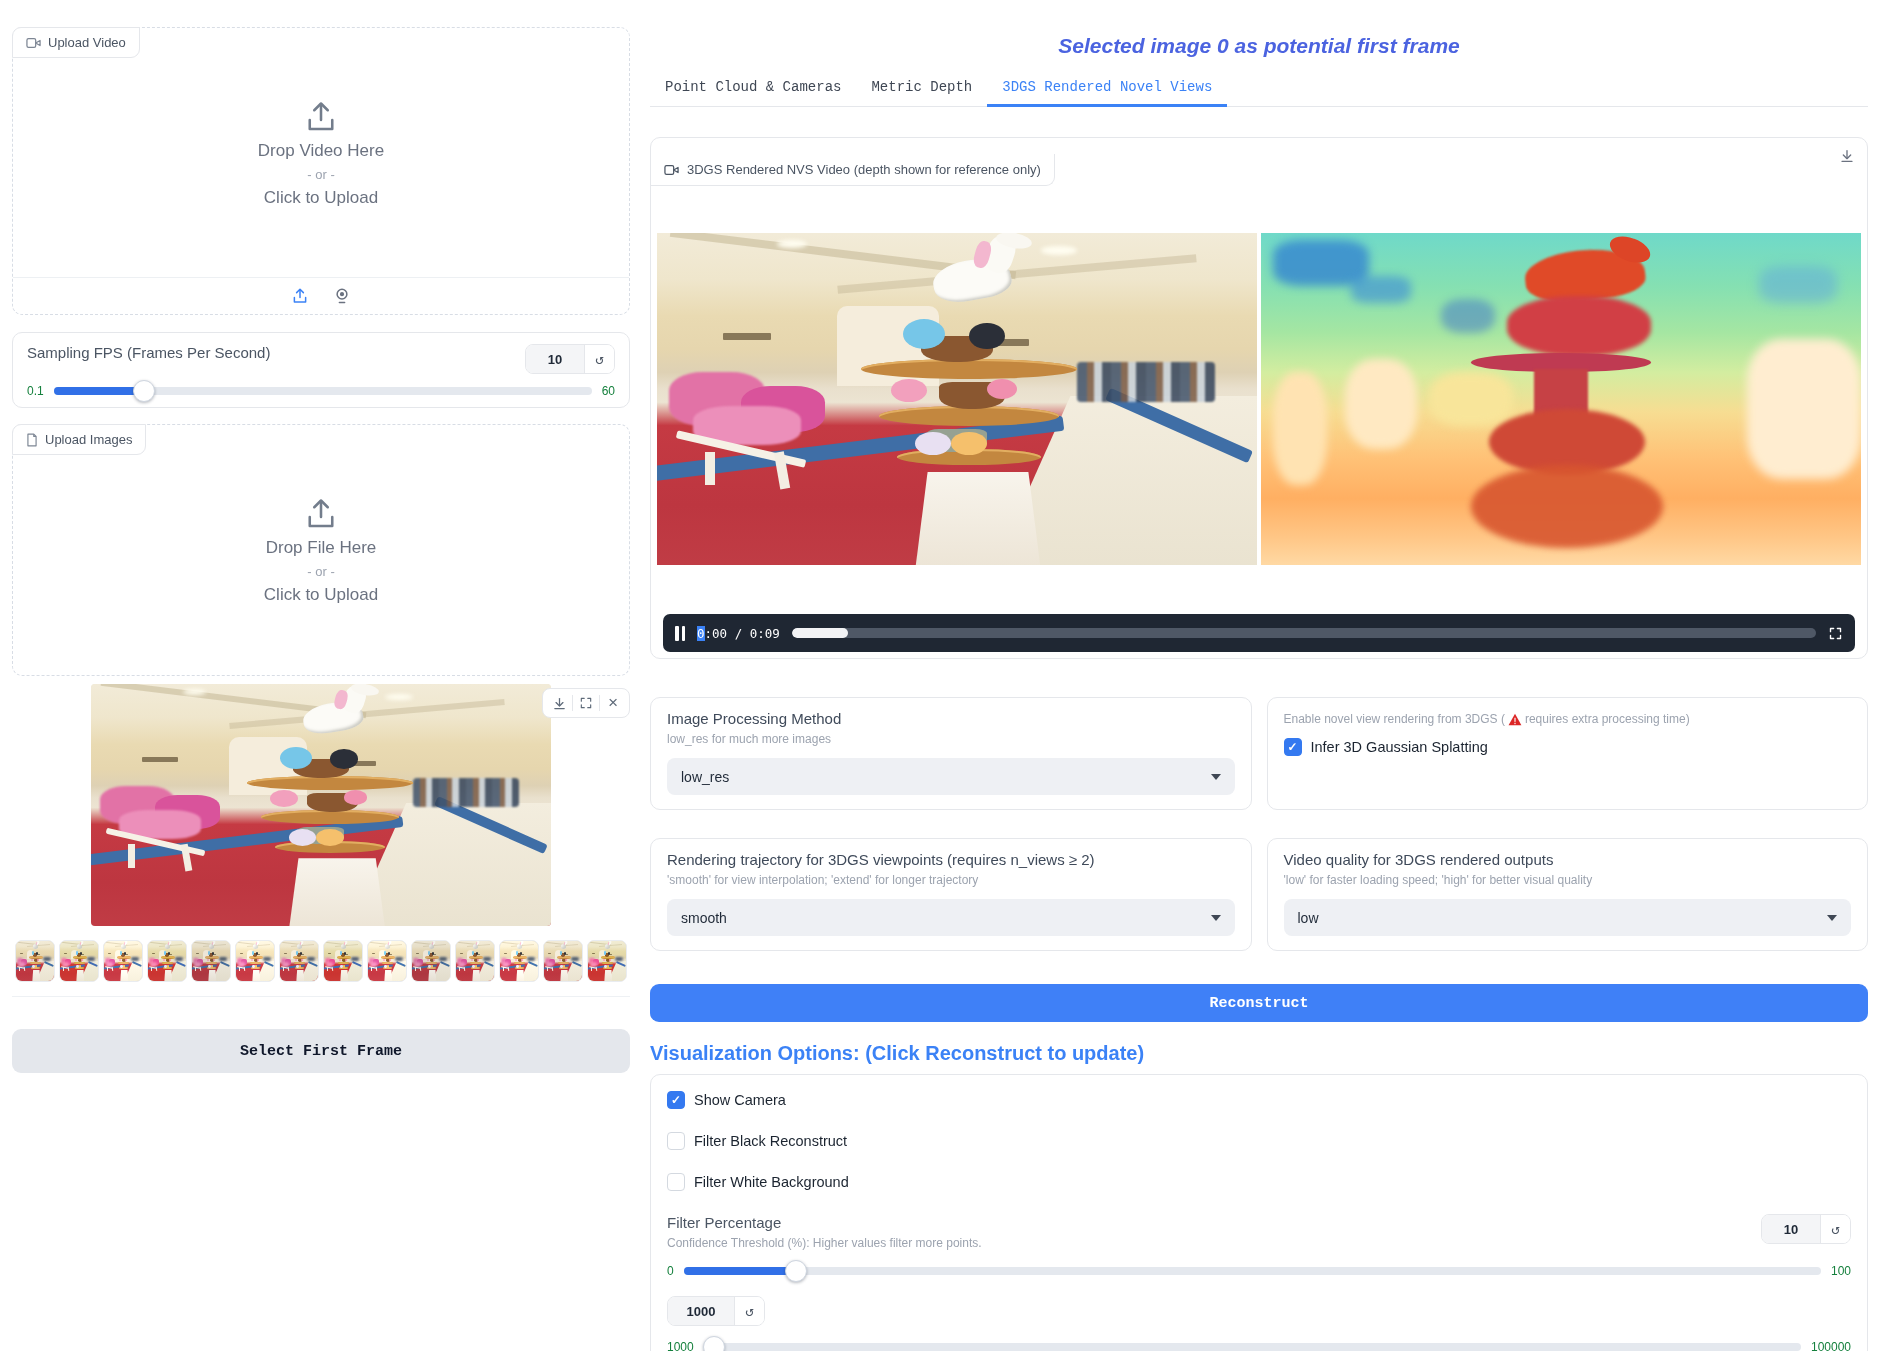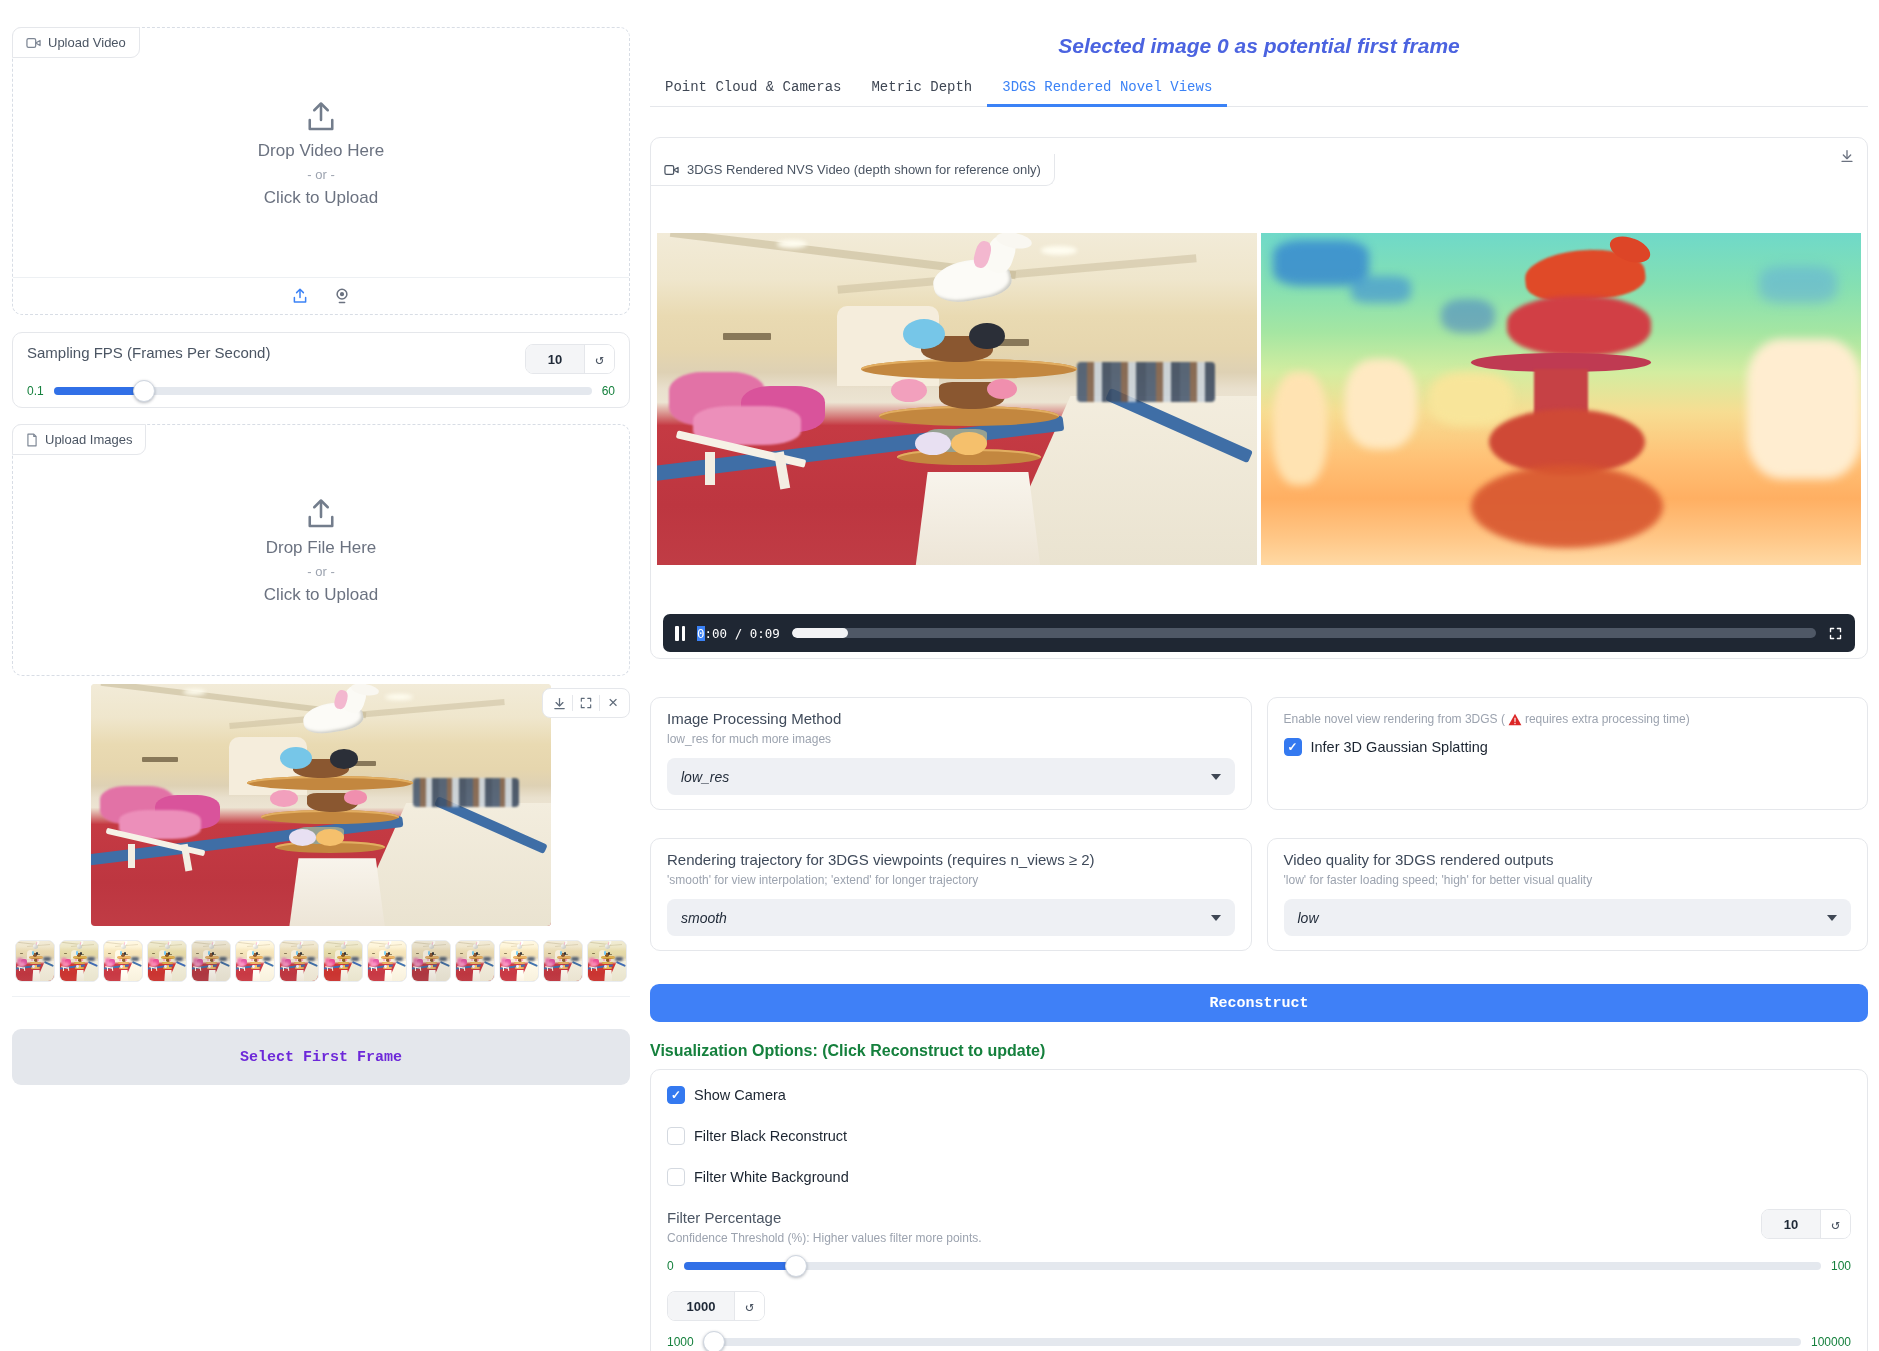--- a/index.html
+++ b/index.html
@@ -52,22 +52,22 @@
   .gt-btn{width:26px;height:24px;display:flex;align-items:center;justify-content:center;color:#5f6b7a;}
   .gt-sep{width:1px;height:16px;background:#e5e7eb;}
   .gt-close{font-size:17px;line-height:1;color:#5f6b7a;}
   .thumb-strip{position:absolute;left:3px;right:0;top:256px;height:42px;display:flex;gap:4px;}
   .thumb{width:40px;height:42px;border-radius:7px;overflow:hidden;position:relative;flex:none;
          border:1px solid #e9ecf0;box-sizing:border-box;background:#e7dcc4;}
   .thumb:nth-child(2n) .store-scene{filter:saturate(1.15) hue-rotate(6deg);}
   .thumb:nth-child(3n) .store-scene{filter:brightness(1.06);}
   .thumb:nth-child(5n) .store-scene{filter:saturate(.9) brightness(.97);}
 
-  .select-first{display:block;width:100%;margin-top:32px;height:56px;background:#e4e7ec;
-                border-radius:9px;font-size:15px;font-weight:bold;color:#6d28d9;}
+  .select-first{display:block;width:100%;margin-top:32px;height:44px;background:#e4e7ec;
+                border-radius:9px;font-size:15px;font-weight:bold;color:#0f172a;}
 
   
   .right-col{position:absolute;left:650px;top:0;width:1218px;}
   .status-title{margin:34px 0 0 0;text-align:center;font-size:21px;font-weight:bold;font-style:italic;
                 color:#4b63e0;}
   .tabbar{display:flex;margin-top:13px;border-bottom:1px solid #e5e7eb;}
   .tab{padding:8px 15px 9px 15px;font-size:14px;color:#3f4754;border-bottom:3px solid transparent;
        margin-bottom:-1px;}
   .tab.on{color:#3b82f6;border-bottom-color:#3b82f6;}
 
@@ -90,39 +90,39 @@
   .vc-fill{height:100%;background:#f2f3f5;border-radius:5px;}
   .vc-fs{color:#fff;display:flex;align-items:center;}
 
   .settings-row{display:flex;gap:15px;margin-top:38px;}
   .settings-row + .settings-row{margin-top:28px;}
   .setting-box{flex:1;border:1px solid #e5e7eb;border-radius:10px;background:#fff;
                padding:12px 16px 14px 16px;box-sizing:border-box;min-height:98px;}
   .sb-label{font-size:15px;color:#3f4a5a;}
   .sb-caption{font-size:12px;color:#9ca3af;margin-top:5px;display:flex;align-items:center;gap:3px;}
   .dropdown{margin-top:12px;height:37px;background:#eef0f4;border-radius:8px;display:flex;
-            align-items:center;justify-content:space-between;padding:0 14px;font-style:italic;}
+            align-items:center;justify-content:space-between;padding:0 14px;}
   .dd-value{font-size:14px;color:#1f2937;}
   .caret{width:0;height:0;border-left:5px solid transparent;border-right:5px solid transparent;
          border-top:6px solid #3f4754;}
   .cb-row{display:flex;align-items:center;gap:9px;cursor:pointer;}
   .gs-check{margin-top:12px;}
   .cb{width:18px;height:18px;border-radius:4px;background:#fff;border:1.5px solid #d4d9e0;
       box-sizing:border-box;position:relative;flex:none;}
   .cb.on{background:#3479f0;border-color:#3479f0;}
   .cb.on::after{content:"✓";position:absolute;inset:0;color:#fff;font-size:12px;font-weight:bold;
                 display:flex;align-items:center;justify-content:center;}
   .cb-label{font-size:14.5px;color:#1b2430;}
 
   .btn-row{display:flex;gap:15px;margin-top:33px;}
   .btn{flex:1;height:38px;border-radius:9px;font-size:15px;font-weight:bold;}
   .btn-primary{background:#3f80f7;color:#fff;}
   .btn-secondary{background:#e4e7ec;color:#111827;}
 
-  .viz-heading{margin:20px 0 0 0;font-size:16px;font-weight:bold;color:#15803d;}
+  .viz-heading{margin:20px 0 0 0;font-size:20px;font-weight:bold;color:#3b82f6;}
   .viz-panel{margin-top:9px;border:1px solid #e5e7eb;border-radius:10px;background:#fff;
              padding:16px 16px 14px 16px;box-sizing:border-box;}
   .viz-panel .cb-row{margin-bottom:23px;}
   .ctl-group{margin-top:6px;}
   .ctl-head{display:flex;justify-content:space-between;align-items:flex-start;}
   .ctl-caption{font-size:12px;color:#9ca3af;margin-top:5px;}
   .viz-panel .slider-row{margin:14px 0 18px 0;}
 
   svg{display:block;}
 </style>

